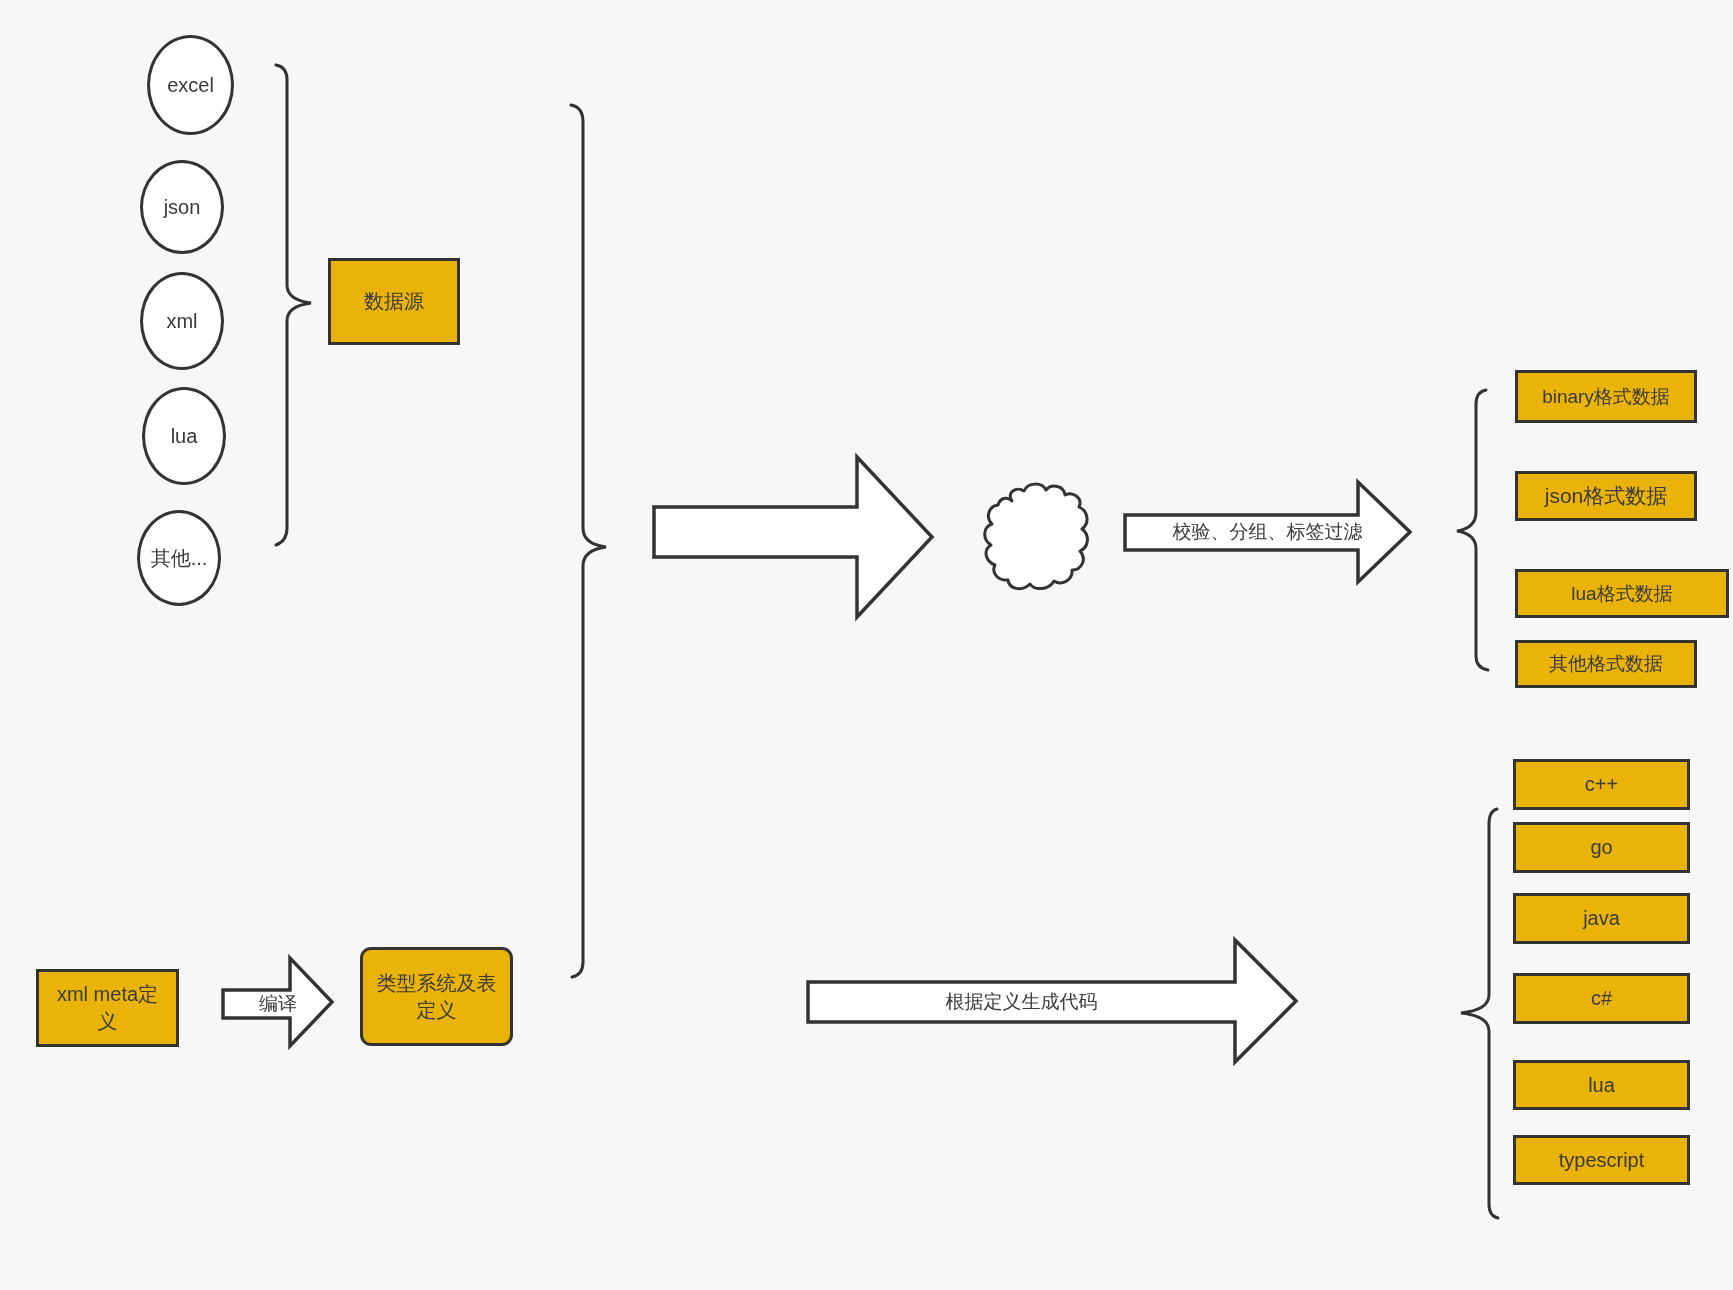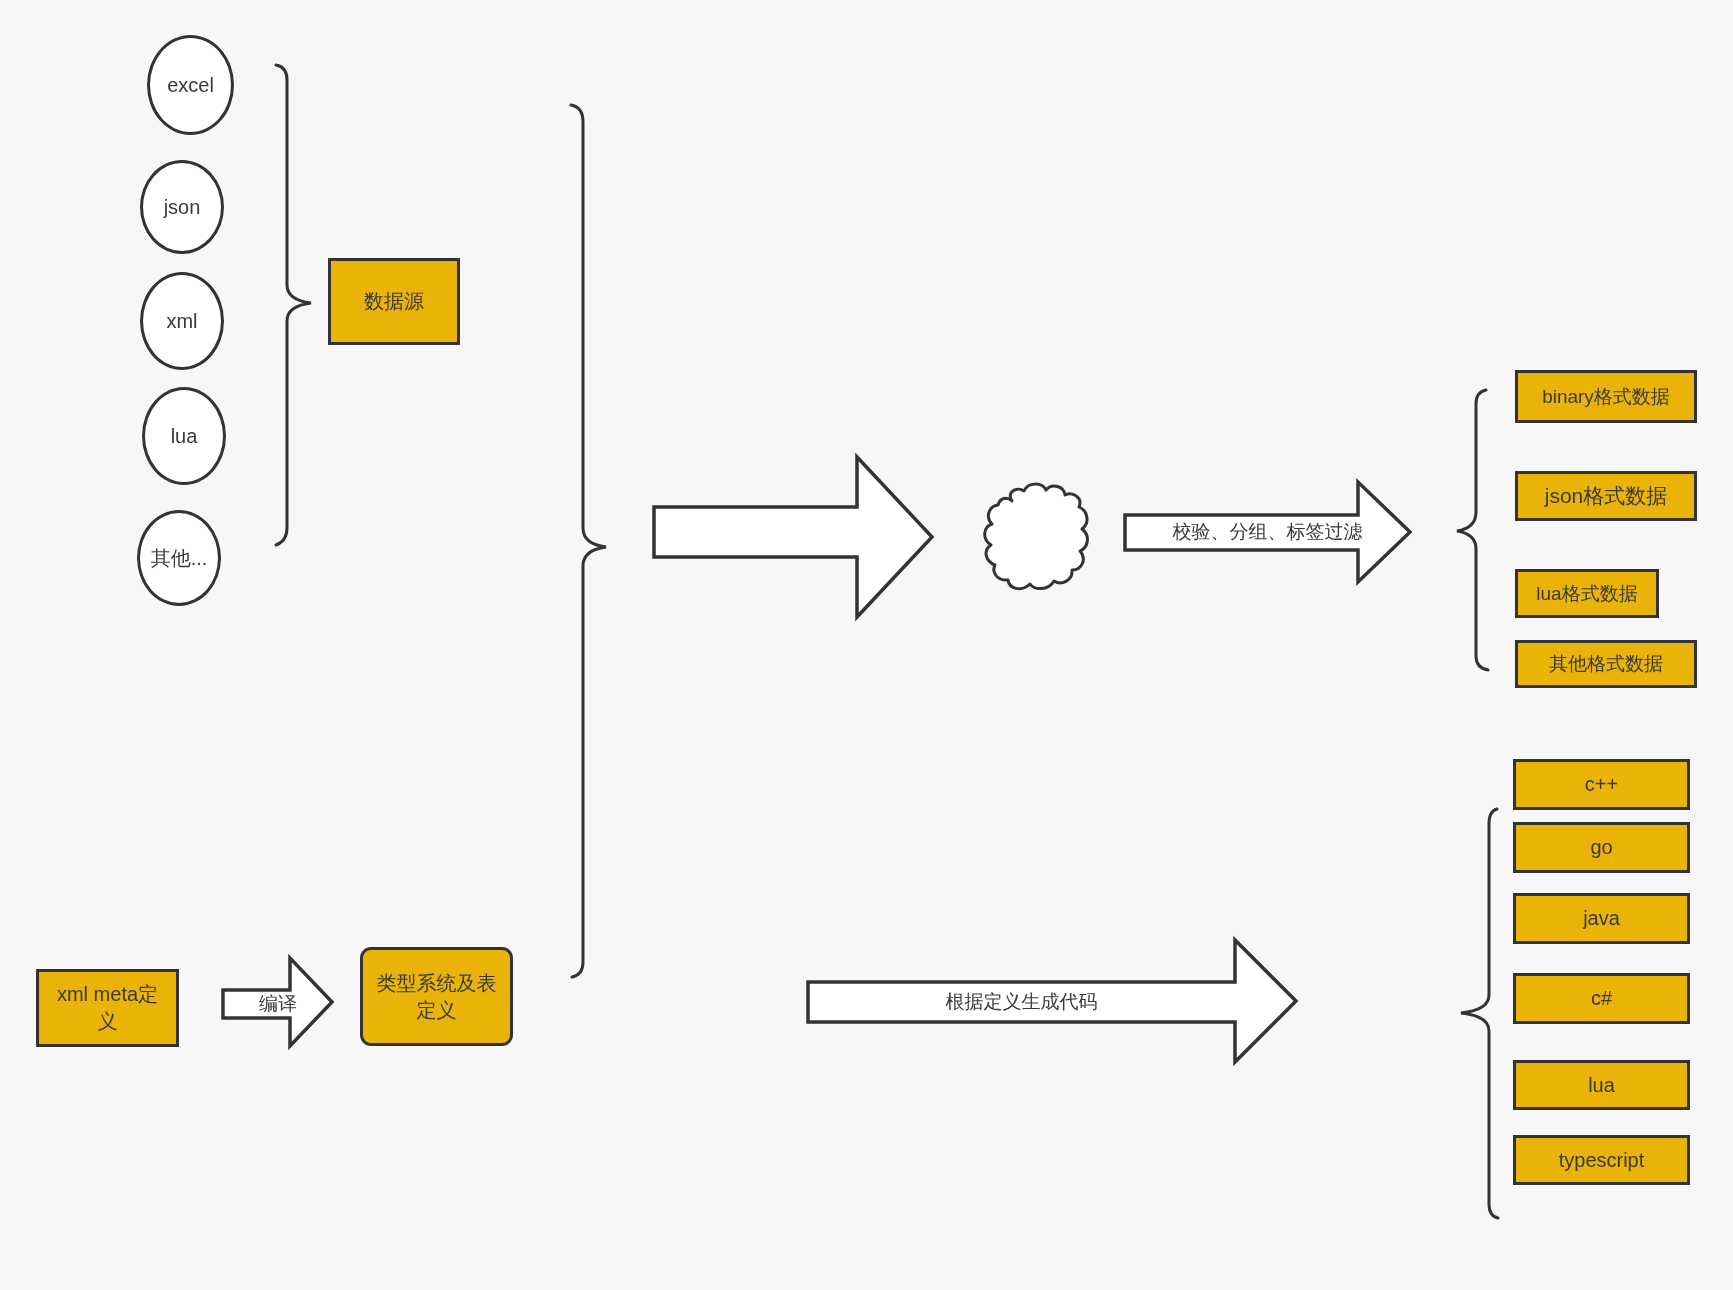--- a/index.html
+++ b/index.html
@@ -64,21 +64,21 @@
   <div class="ellipse" style="left:137px;top:510px;width:84px;height:96px">其他...</div>
 
   <div class="box" style="left:328px;top:258px;width:132px;height:87px">数据源</div>
 
 
 
   <div class="arrow-label" style="left:1125px;top:513px;width:285px;height:38px">校验、分组、标签过滤</div>
 
   <div class="box" style="left:1515px;top:370px;width:182px;height:53px;font-size:19px">binary格式数据</div>
   <div class="box" style="left:1515px;top:471px;width:182px;height:50px;font-size:21px">json格式数据</div>
-  <div class="box" style="left:1515px;top:569px;width:144px;height:49px;font-size:19px">lua格式数据</div>
+  <div class="box" style="left:1515px;top:569px;width:214px;height:49px;font-size:19px">lua格式数据</div>
   <div class="box" style="left:1515px;top:640px;width:182px;height:48px;font-size:19px">其他格式数据</div>
 
   <div class="box" style="left:36px;top:969px;width:143px;height:78px;padding:0 14px">xml meta定义</div>
 
   <div class="arrow-label" style="left:218px;top:988px;width:120px;height:31px">编译</div>
 
   <div class="box rounded" style="left:360px;top:947px;width:153px;height:99px;padding:0 8px">类型系统及表定义</div>
 
   <div class="arrow-label" style="left:808px;top:983px;width:427px;height:38px">根据定义生成代码</div>
 

